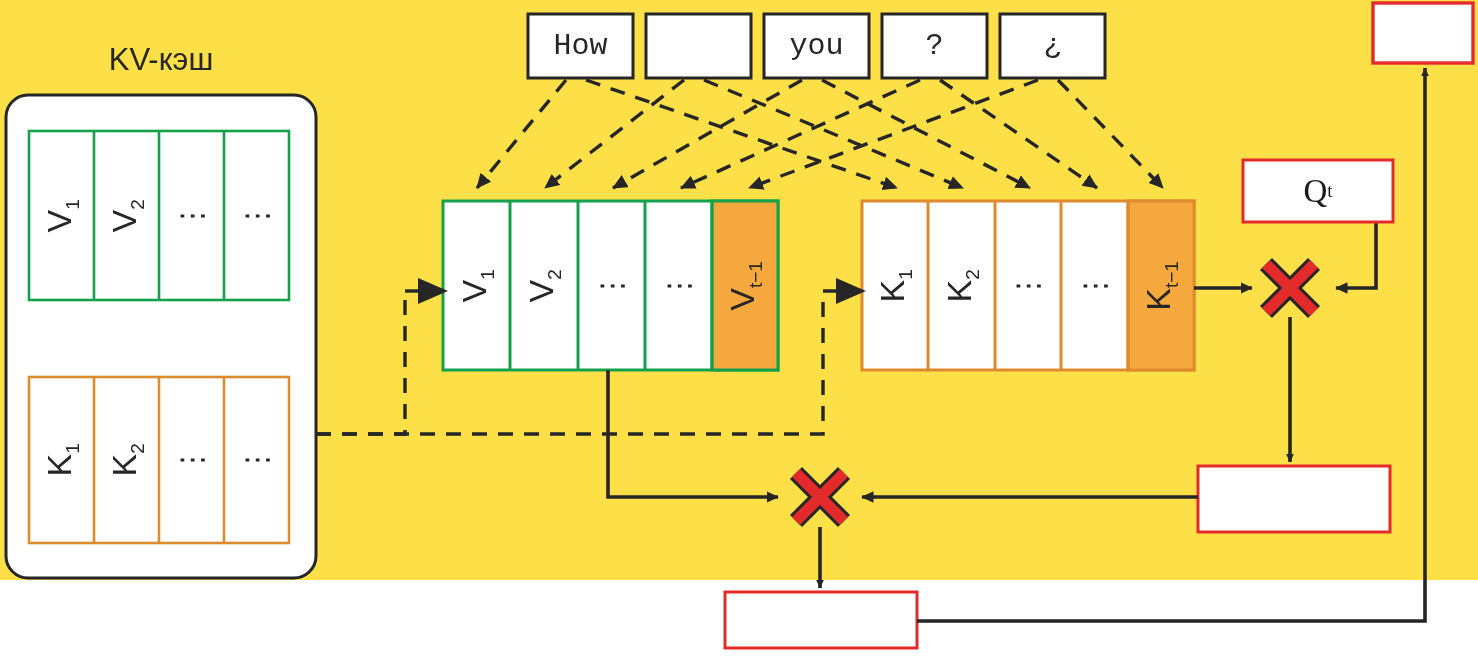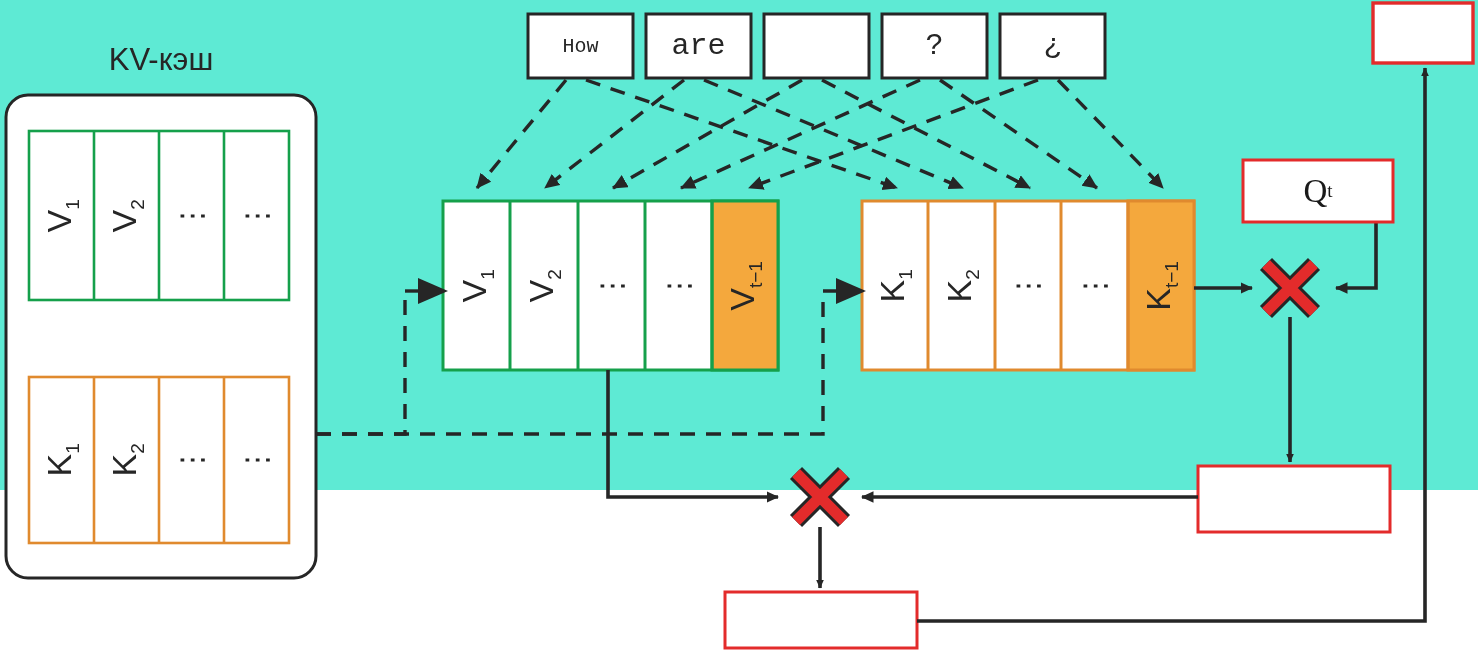--- a/index.html
+++ b/index.html
@@ -1,18 +1,18 @@
 <!DOCTYPE html>
 <html><head>
 <meta charset="utf-8">
 <style>
   html,body{margin:0;padding:0;background:#ffffff;}
   body{width:1478px;height:656px;overflow:hidden;
        font-family:"Liberation Sans",sans-serif;}
-  #stage{position:relative;width:1478px;height:490px;background:#5eead4;}
+  #stage{position:relative;width:1478px;height:580px;background:#fde047;}
   svg{position:absolute;left:0;top:0;}
   .mono{font-family:"Liberation Mono",monospace;}
   .serif{font-family:"Liberation Serif",serif;}
 </style>
 </head>
 <body>
 
 <div id="stage">
 
 <svg width="1478" height="656" viewBox="0 0 1478 656">
@@ -214,22 +214,22 @@
   </div>
   <div style="width:65px;height:166px;position:relative;">
     <div style="position:absolute;left:0;top:0;width:65px;height:166px;display:flex;align-items:center;justify-content:center;">
       <div style="transform:rotate(-90deg);white-space:nowrap;font-size:30px;color:#262626;line-height:1;">
         <span>⋮</span>
       </div>
     </div>
   </div>
 </div>
 
-<div class="mono" style="position:absolute;left:528px;top:14px;width:105px;height:64px;display:flex;align-items:center;justify-content:center;font-size:20px;color:#262626;">How</div>
-<div class="mono" style="position:absolute;left:646px;top:14px;width:105px;height:64px;display:flex;align-items:center;justify-content:center;font-size:30px;color:#262626;">are</div>
+<div class="mono" style="position:absolute;left:528px;top:14px;width:105px;height:64px;display:flex;align-items:center;justify-content:center;font-size:30px;color:#262626;">How</div>
+<div class="mono" style="position:absolute;left:764px;top:14px;width:105px;height:64px;display:flex;align-items:center;justify-content:center;font-size:30px;color:#262626;">you</div>
 <div class="mono" style="position:absolute;left:882px;top:14px;width:105px;height:64px;display:flex;align-items:center;justify-content:center;font-size:30px;color:#262626;">?</div>
 <div class="mono" style="position:absolute;left:1000px;top:14px;width:105px;height:64px;display:flex;align-items:center;justify-content:center;font-size:30px;color:#262626;">¿</div>
 
 <div style="position:absolute;left:443px;top:201px;width:335px;height:169px;display:flex;">
   <div style="width:67px;height:169px;position:relative;">
     <div style="position:absolute;inset:0;display:flex;align-items:center;justify-content:center;">
       <div style="transform:rotate(-90deg);white-space:nowrap;font-size:34px;color:#262626;">
         <span>V</span><sub style="font-size:19px;">1</sub>
       </div>
     </div>

